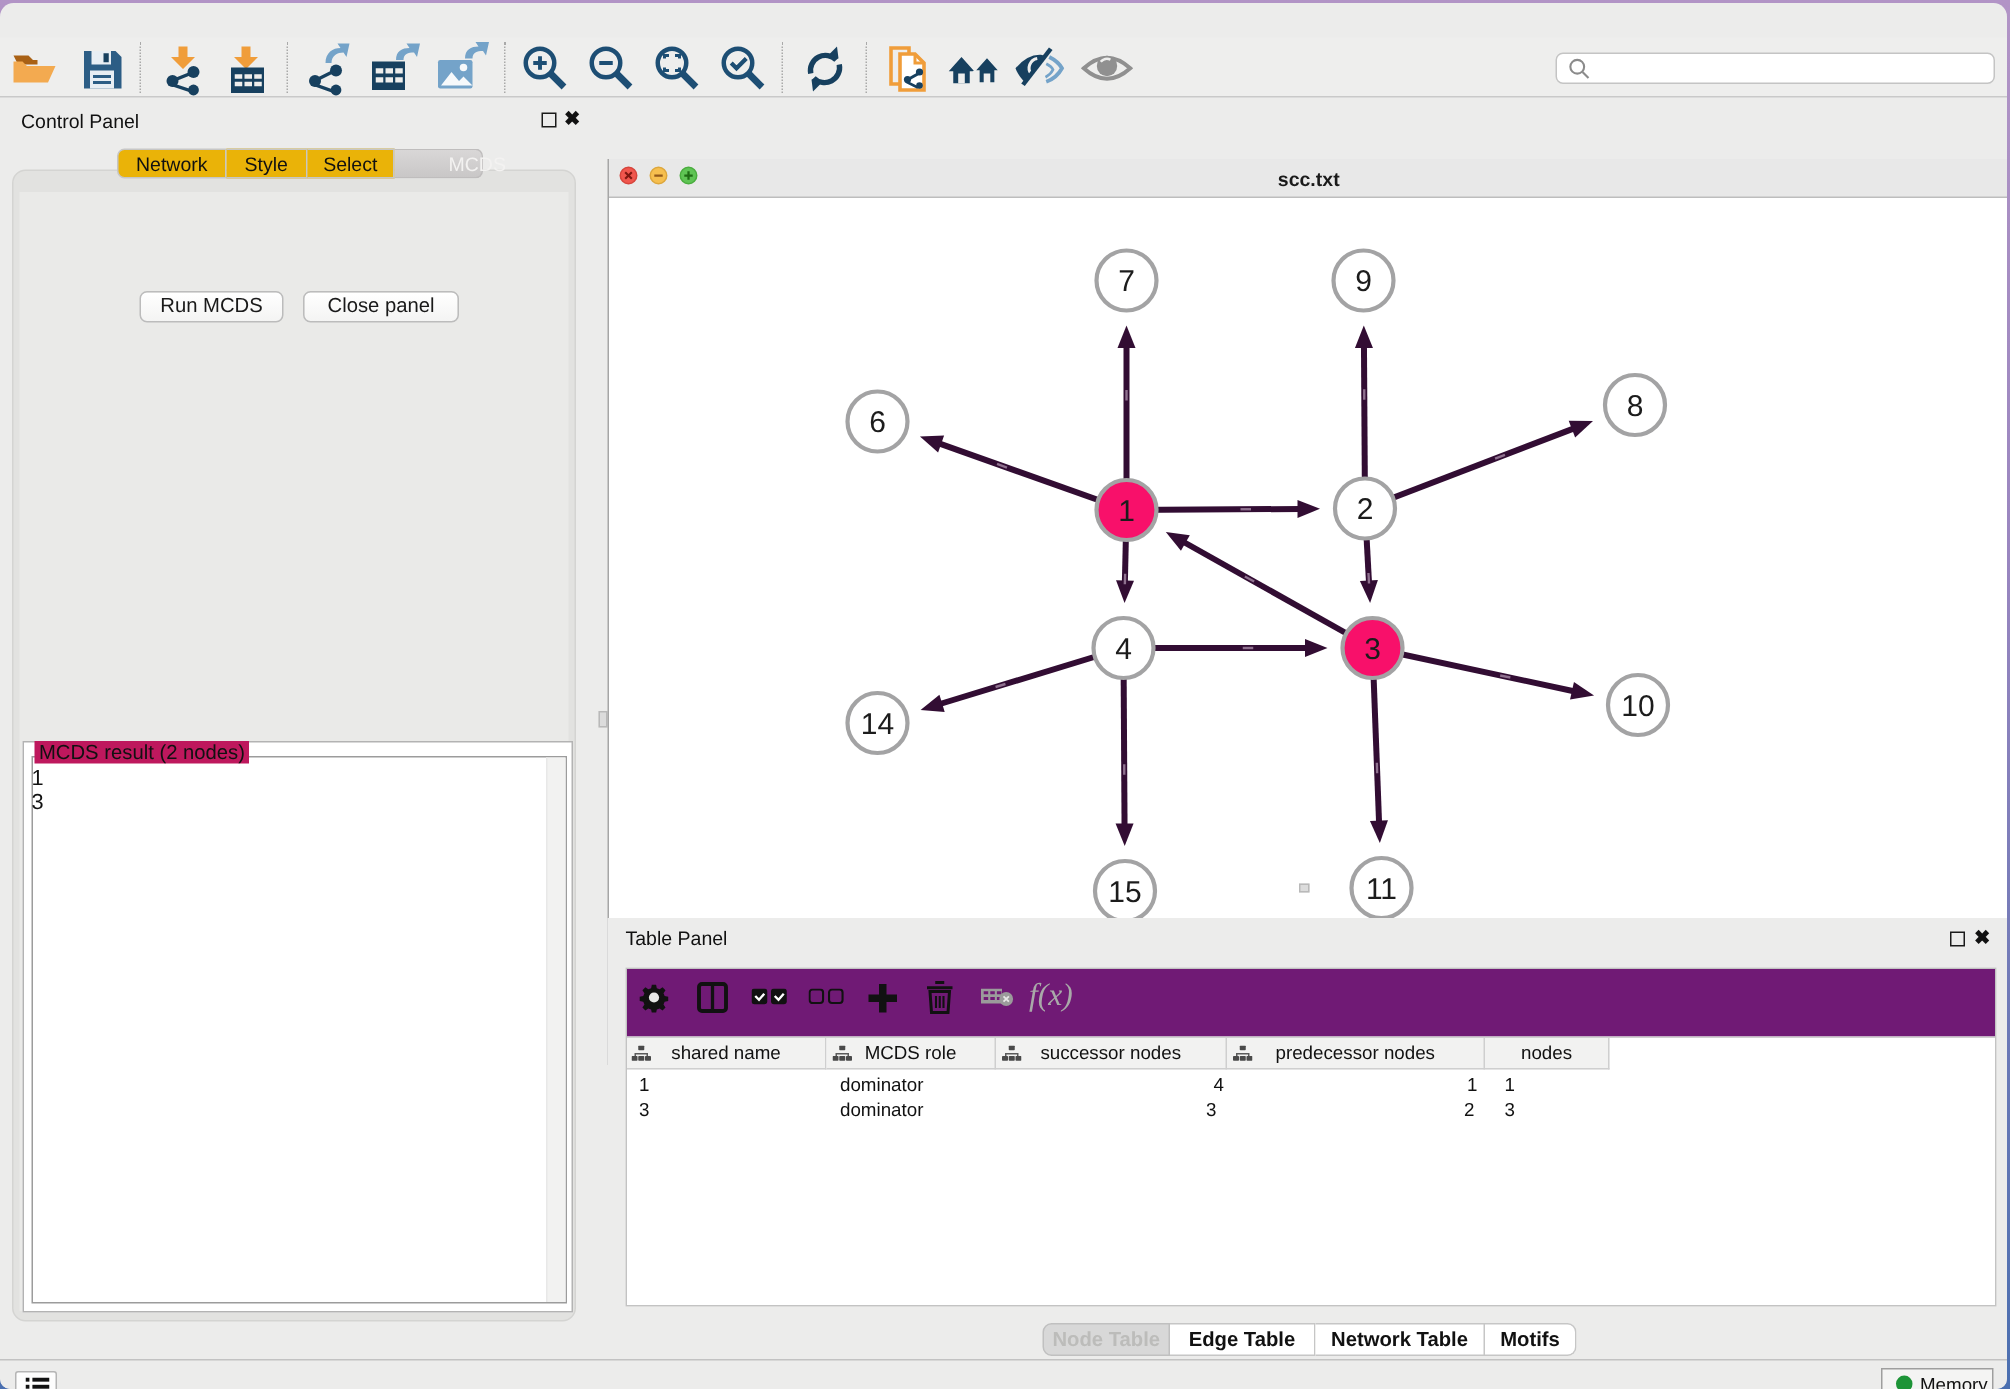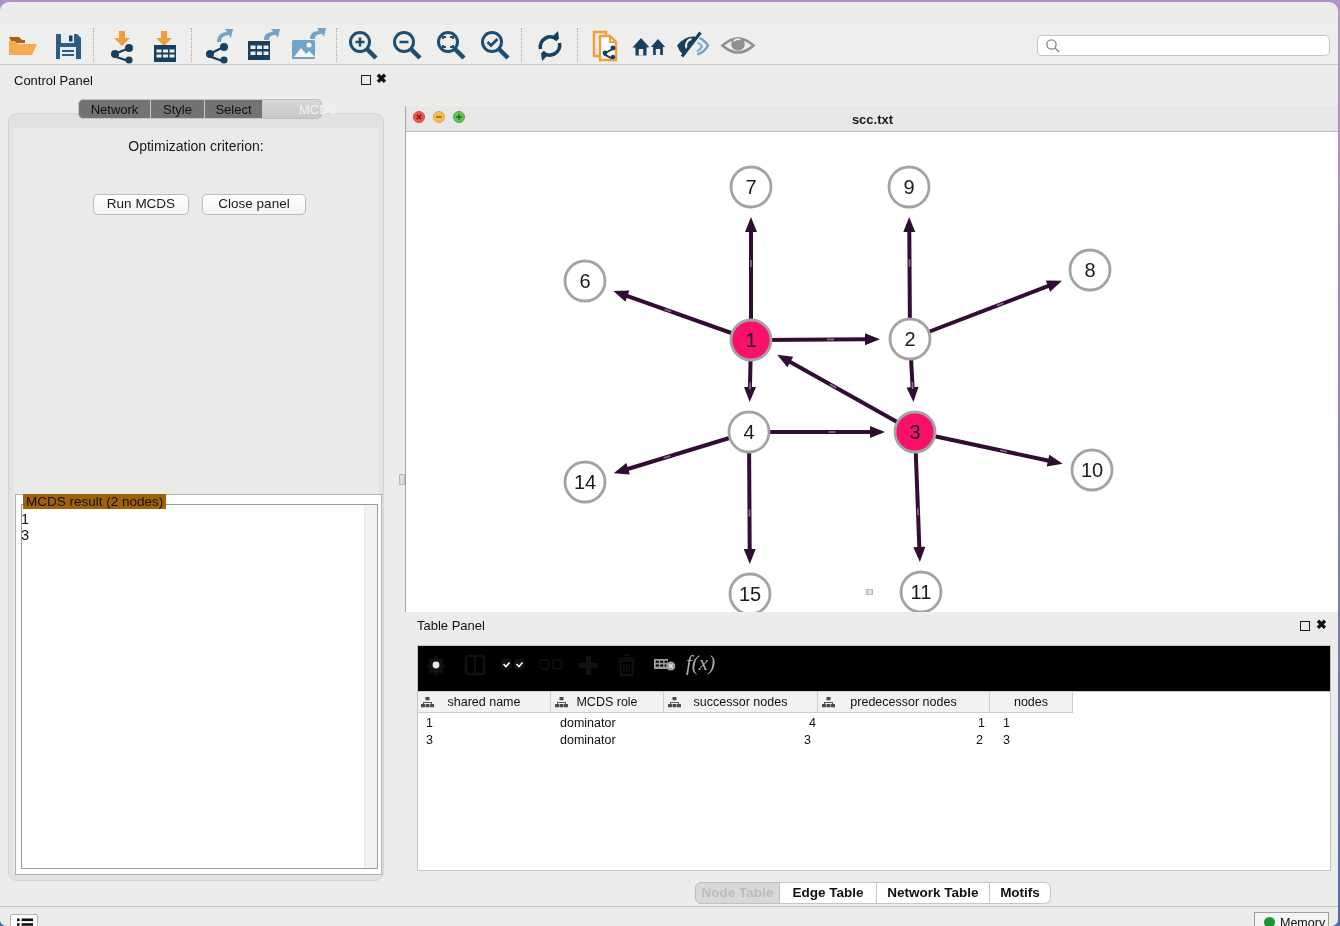--- a/index.html
+++ b/index.html
@@ -15,47 +15,47 @@
 .tsep{position:absolute;top:3px;height:34px;width:0;border-left:1px dotted #a9a9a9;}
 .ticon{position:absolute;top:3px;}
 #searchbox{position:absolute;left:1037px;top:10px;width:293px;height:21px;background:#fff;border:1px solid #c4c4c4;border-radius:5px;}
 
 #cpanel{position:absolute;left:0;top:64px;width:392px;height:827px;background:#ececeb;}
 #cphead{position:absolute;left:14px;top:7px;font-size:13px;color:#111;}
 .wicon{position:absolute;top:9px;width:10px;height:10px;border:1.6px solid #1a1a1a;}
 .xicon{position:absolute;top:5px;font-size:13px;font-weight:700;color:#111;}
 #cpinner{position:absolute;left:8px;top:47px;width:376px;height:768px;background:#e2e2e0;border:1px solid #d4d4d2;border-radius:9px;}
 #tabs{position:absolute;left:78px;top:33px;height:20px;display:flex;}
-.tab{height:20px;background:#737373;border:1px solid #c6c6c6;border-left:none;font-size:13px;color:#111;text-align:center;line-height:19px;}
+.tab{height:20px;background:#eab308;border:1px solid #c6c6c6;border-left:none;font-size:13px;color:#111;text-align:center;line-height:19px;}
 .tab.first{border-left:1px solid #c6c6c6;border-radius:5px 0 0 5px;}
 .tab.last{border-radius:0 5px 5px 0;}
 .tab.sel{background:linear-gradient(180deg,#d9d7d7,#c9c7c7);color:#f3f2f1;border-color:#bfbdbd;}
 #optlabel{position:absolute;left:0;top:72px;width:392px;text-align:center;font-size:14px;color:#1a1a1a;}
 #dropdown{position:absolute;left:44px;top:96px;width:309px;height:19px;background:#fff;border:1px solid #b9b9b9;border-radius:4px;font-size:13.5px;color:#1a1a1a;line-height:16px;padding-left:12px;}
 .btn{position:absolute;top:128px;height:21px;background:linear-gradient(180deg,#ffffff,#f4f4f3);border:1px solid #bcbcbc;border-radius:5px;font-size:13.5px;color:#1a1a1a;text-align:center;line-height:18px;}
 #groupbox{position:absolute;left:15px;top:428px;width:367px;height:381px;background:#fff;border:1px solid #b3b3b3;}
 #fieldset{position:absolute;left:5px;top:9px;width:357px;height:365px;border:1px solid #9c9c9c;}
-#grouplegend{position:absolute;left:1px;top:-11px;background:#a16207;padding:0 3px;font-size:13.5px;color:#111;line-height:15px;}
+#grouplegend{position:absolute;left:1px;top:-11px;background:#be185d;padding:0 3px;font-size:13.5px;color:#111;line-height:15px;}
 #gbscroll{position:absolute;right:4px;top:10px;width:13px;height:363px;background:#f2f2f1;border-left:1px solid #e8e8e8;}
 #gbitems{position:absolute;left:5px;top:16px;font-size:14.5px;color:#111;line-height:16.2px;}
 
 #vdiv{position:absolute;left:392px;top:64px;width:13px;height:827px;background:#ececeb;}
 #vdivh{position:absolute;left:6.5px;top:408px;width:6px;height:11px;background:#dcdcdc;border:1px solid #b9b9b9;}
 
 #netwin{position:absolute;left:405px;top:64px;width:933px;height:604px;border-left:1px solid #a6a6a6;margin-top:40px;}
 #nettitle{position:absolute;left:0;top:0;width:933px;height:26px;background:#e8e8e8;border-bottom:1px solid #bdbdbd;}
 .nl{position:absolute;top:5px;width:12px;height:12px;border-radius:50%;}
 #netname{position:absolute;left:0;top:6px;width:933px;text-align:center;font-size:13px;font-weight:600;color:#1a1a1a;}
 #canvas{position:absolute;left:0;top:26px;width:932px;height:501px;background:#fff;}
 #bdivh{position:absolute;left:866px;top:587px;width:7px;height:6px;background:#dcdcdc;border:1px solid #b9b9b9;}
 
 #tpanel{position:absolute;left:405px;top:610px;width:935px;height:297px;background:#ececeb;}
 #tphead{position:absolute;left:12px;top:6px;font-size:13px;color:#111;}
 #tbox{position:absolute;left:12px;top:33px;width:914px;height:226px;background:#fff;border:1px solid #c3c3c3;}
-#tbar{position:absolute;left:0;top:0;width:912px;height:45px;background:#000000;}
+#tbar{position:absolute;left:0;top:0;width:912px;height:45px;background:#701a75;}
 #thead{position:absolute;left:0;top:45px;width:912px;height:24px;border-top:1px solid #cfcfcf;}
 .hcell{position:absolute;top:0;height:21px;background:#f2f2f1;border-right:1px solid #cfcfcf;border-bottom:1px solid #cfcfcf;font-size:12.5px;color:#111;text-align:center;line-height:21px;}
 .hicon{position:absolute;top:5px;}
 .tcell{position:absolute;font-size:12.5px;color:#111;height:16px;line-height:16px;}
 #btabs{position:absolute;left:290px;top:270px;height:22px;display:flex;}
 .btab{height:22px;background:#fff;border:1px solid #c6c6c6;border-left:none;font-size:13.5px;font-weight:600;color:#111;text-align:center;line-height:19px;}
 
 #statusbar{position:absolute;left:0;top:892px;width:1338px;height:32px;background:#ececeb;border-top:1px solid #c2c2c2;margin-top:12px;}
 #listbtn{position:absolute;left:10px;top:7px;width:28px;height:20px;background:#fdfdfd;border:1px solid #b5b5b5;border-radius:2px;}
 #membtn{position:absolute;left:1254px;top:5px;width:75px;height:23px;background:#f4f4f3;border:1px solid #9e9e9e;font-size:12.5px;color:#111;line-height:21px;white-space:nowrap;}
@@ -208,21 +208,20 @@
     <div class="xicon" style="left:376px;">✖</div>
     <div id="cpinner">
         <div style="position:absolute;left:4px;top:14px;width:366px;height:746px;background:#eaeae8;"></div>
       </div>
     <div id="tabs">
       <div class="tab first" style="width:73px;">Network</div>
       <div class="tab" style="width:54px;">Style</div>
       <div class="tab" style="width:58px;">Select</div>
       <div class="tab last sel" style="width:59px;padding-left:36px;">MCDS</div>
     </div>
-    <div id="optlabel">Optimization criterion:</div>
     <div class="btn" style="left:93px;width:96px;">Run MCDS</div>
     <div class="btn" style="left:202px;width:104px;">Close panel</div>
     <div id="groupbox">
       <div id="fieldset">
           <div id="grouplegend">MCDS result (2 nodes)</div>
         </div>
       <div id="gbscroll"></div>
       <div id="gbitems">1<br>3</div>
     </div>
   </div>

